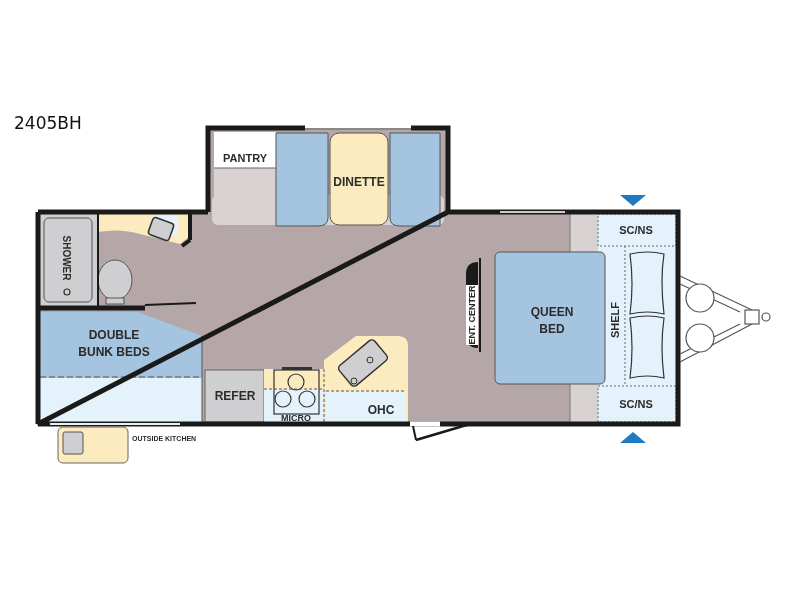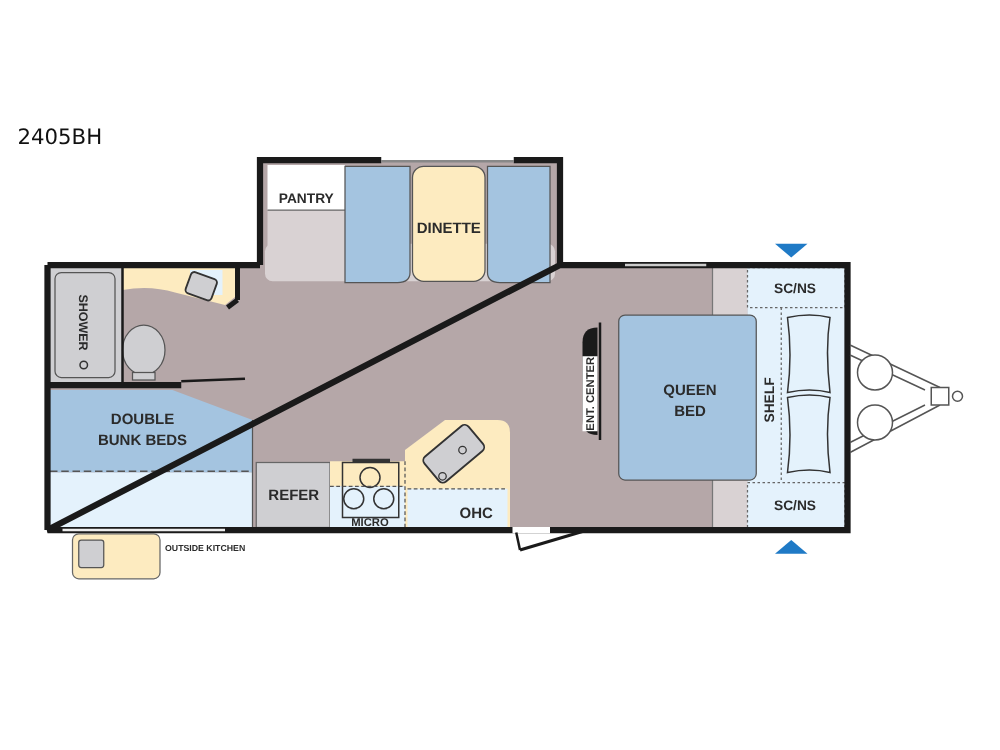--- a/index.html
+++ b/index.html
@@ -1,17 +1,17 @@
 <!DOCTYPE html>
 <html><head>
   <meta charset="utf-8">
   <style>
     html, body { margin: 0; padding: 0; background: #ffffff; }
     body { width: 800px; height: 600px; position: relative; overflow: hidden; font-family: "Liberation Sans", sans-serif; }
-    .model { position: absolute; left: 14px; top: 100px; font-size: 17px; color: #111; font-family: "DejaVu Sans", sans-serif; }
+    .model { position: absolute; left: 14px; top: 113px; font-size: 17px; color: #111; font-family: "DejaVu Sans", sans-serif; }
     svg { position: absolute; left: 0; top: 0; }
     .lbl { font-family: "Liberation Sans", sans-serif; font-weight: bold; fill: #2b2b2b; }
   </style>
 </head>
 <body>
 
 <div class="model">2405BH</div>
 
 <svg width="800" height="600" viewBox="0 0 800 600">
 

